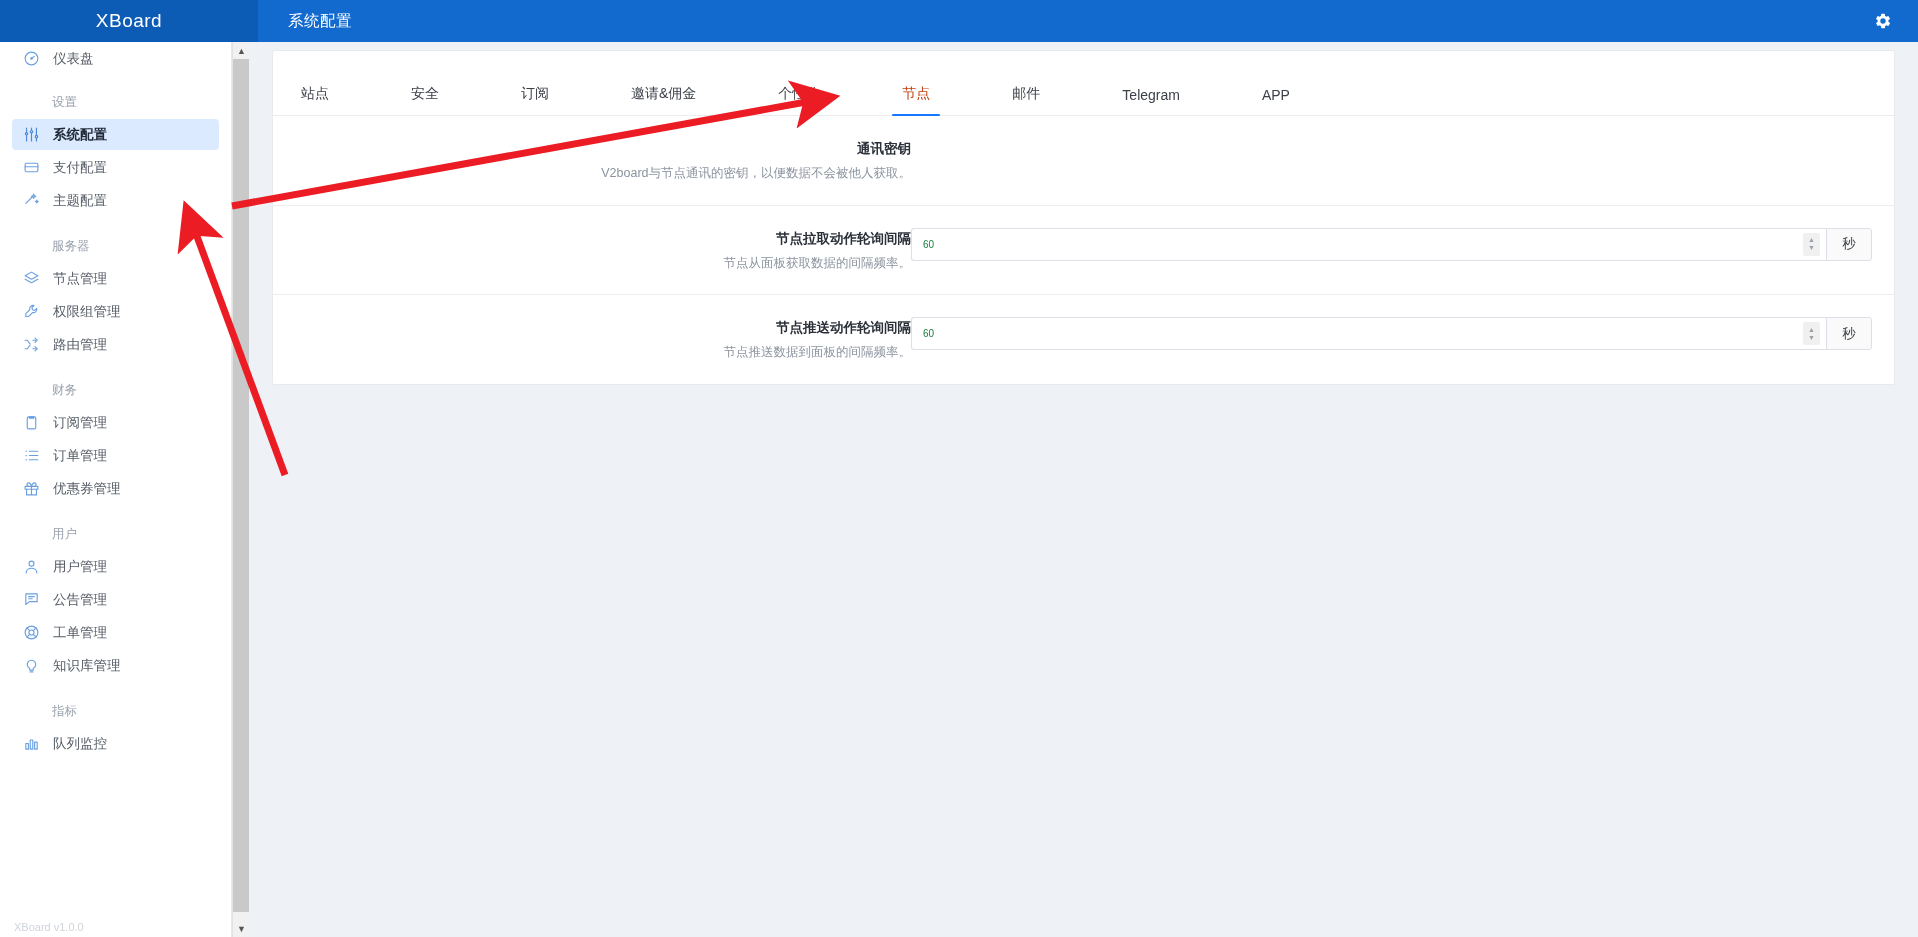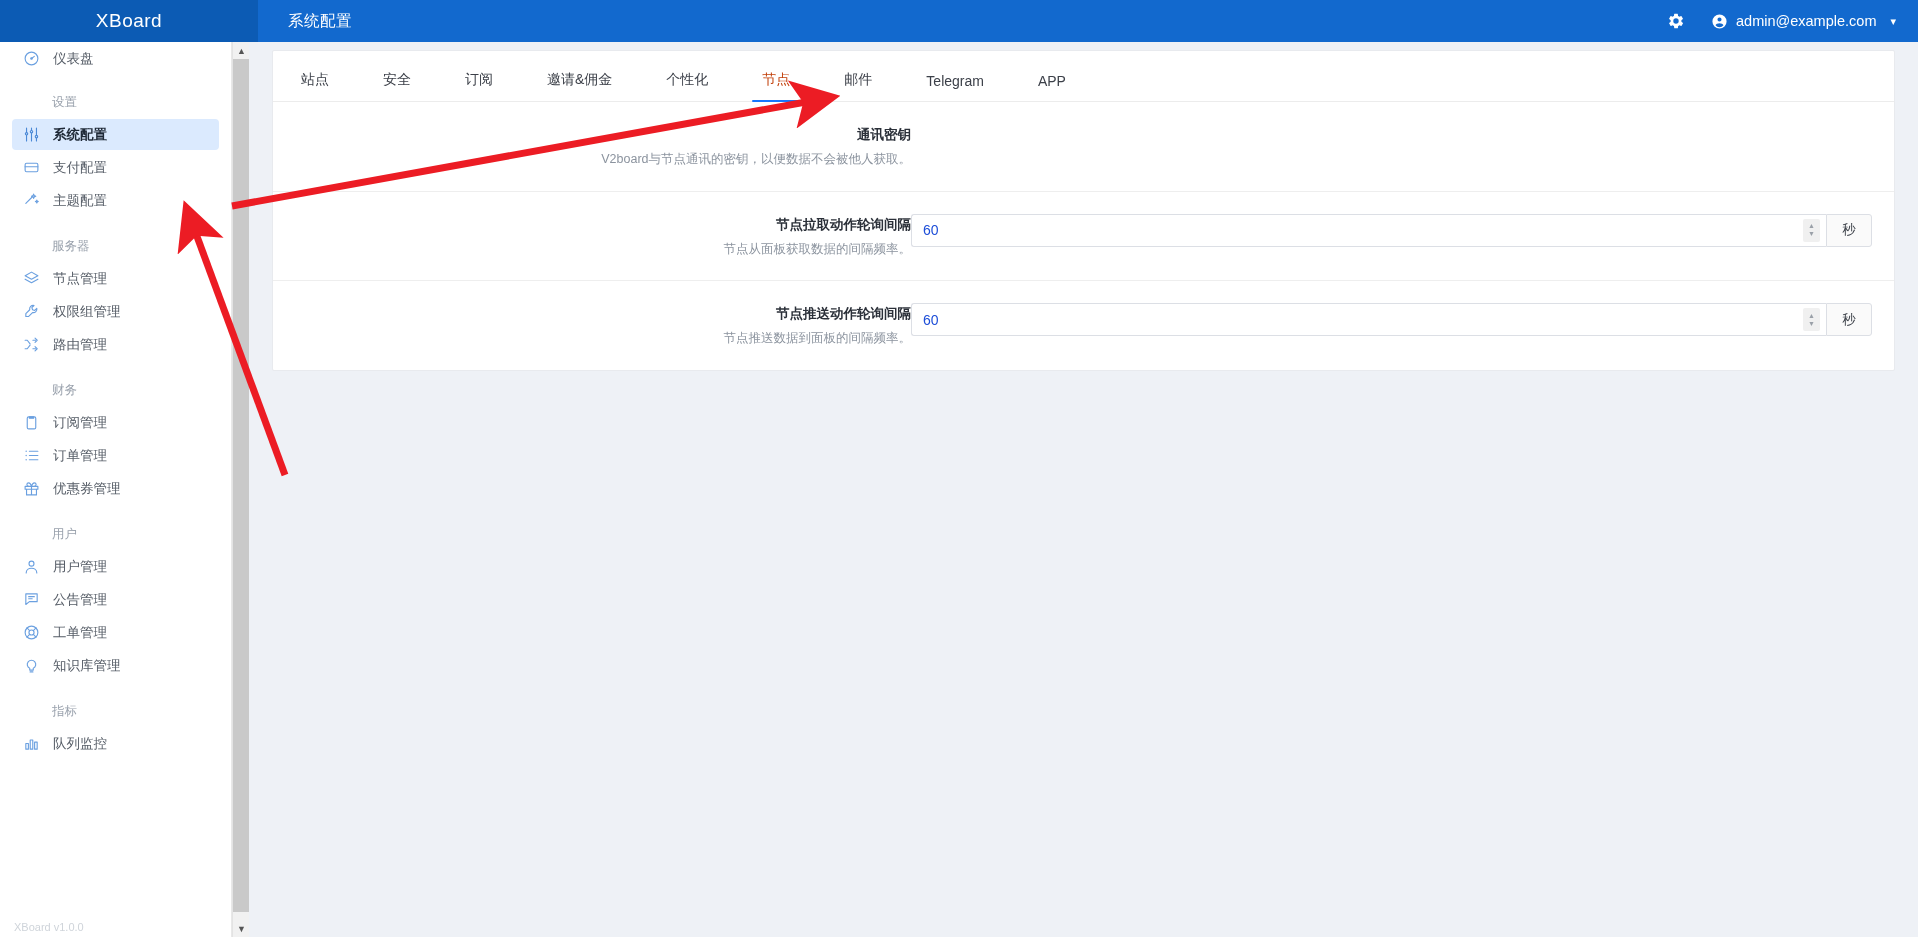--- a/index.html
+++ b/index.html
@@ -96,22 +96,22 @@
     background: #eef1f6; overflow: hidden;
   }
   .card {
     position: absolute; top: 8px; left: 23px;
     width: 1623px;
     background: #ffffff;
     border: 1px solid #e8eaee;
     border-radius: 2px;
   }
   .tabs {
-    display: flex; align-items: flex-end; height: 51px;
-    padding: 0 18px; border-bottom: 1px solid #ececec;
+    display: flex; align-items: flex-end; height: 65px;
+    padding: 0 18px; border-bottom: 1px solid #ececec; gap: 28px;
   }
   .tab {
     position: relative; font-size: 14px; color: #3c4049;
     padding: 0 10px 12px 10px; margin-right: 34px; cursor: pointer;
     white-space: nowrap;
   }
   .tab.active { color: #c2410c; }
   .tab.active::after {
     content: ""; position: absolute; left: 0; right: 0; bottom: -1px;
     height: 2.5px; background: #1677ff; border-radius: 2px;
@@ -139,21 +139,21 @@
     background: #fff; outline: none;
   }
   .num-group { display: flex; width: 100%; }
   .num-wrap {
     position: relative; flex: 1;
   }
   .num-input {
     width: 100%; height: 33px;
     border: 1px solid #dcdfe5; border-right: none;
     border-radius: 3px 0 0 3px;
-    padding: 0 32px 0 11px; font-size: 14px; color: #1d4ed8;
+    padding: 0 32px 0 11px; font-size: 10px; color: #15803d;
     font-family: "Liberation Sans", sans-serif;
     background: #fff; outline: none;
   }
   .spinner {
     position: absolute; right: 6px; top: 5px;
     width: 17px; height: 23px; background: #f0f0f0;
     border-radius: 2px; display: flex; flex-direction: column;
     align-items: center; justify-content: center; cursor: pointer;
     color: #9aa0a8; font-size: 7px; line-height: 8px;
   }
@@ -176,29 +176,20 @@
 <div class="app">
 
   <div class="topbar">
     <div class="brand">XBoard</div>
     <div class="page-title">系统配置</div>
     <div class="topbar-right">
       <div class="gear-btn">
         <svg width="18" height="18" viewBox="0 0 24 24" fill="#ffffff" aria-hidden="true">
           <path d="M19.14 12.94a7.07 7.07 0 0 0 .06-.94 7.07 7.07 0 0 0-.06-.94l2.03-1.58a.5.5 0 0 0 .12-.62l-1.92-3.32a.5.5 0 0 0-.6-.22l-2.39.96a7.1 7.1 0 0 0-1.62-.94l-.36-2.54a.5.5 0 0 0-.5-.42h-3.84a.5.5 0 0 0-.5.42l-.36 2.54c-.58.24-1.12.56-1.62.94l-2.39-.96a.5.5 0 0 0-.6.22L2.77 8.86a.5.5 0 0 0 .12.62l2.03 1.58c-.04.31-.06.63-.06.94s.02.63.06.94l-2.03 1.58a.5.5 0 0 0-.12.62l1.92 3.32c.12.21.37.3.6.22l2.39-.96c.5.38 1.04.7 1.62.94l.36 2.54c.04.24.25.42.5.42h3.84c.25 0 .46-.18.5-.42l.36-2.54c.58-.24 1.12-.56 1.62-.94l2.39.96c.23.08.48-.1.6-.22l1.92-3.32a.5.5 0 0 0-.12-.62l-2.03-1.58zM12 15.6A3.6 3.6 0 1 1 12 8.4a3.6 3.6 0 0 1 0 7.2z"></path>
         </svg>
-      </div>
-      <div class="userbox">
-        <span style="display:flex;">
-          <svg width="17" height="17" viewBox="0 0 24 24" fill="#ffffff" aria-hidden="true">
-            <path d="M12 2a10 10 0 1 0 0 20 10 10 0 0 0 0-20zm0 4.2a2.9 2.9 0 1 1 0 5.8 2.9 2.9 0 0 1 0-5.8zm0 13.9a7.1 7.1 0 0 1-5.6-2.74c.03-1.86 3.73-2.88 5.6-2.88 1.86 0 5.57 1.02 5.6 2.88A7.1 7.1 0 0 1 12 20.1z"></path>
-          </svg>
-        </span>
-        <span>admin@example.com</span>
-        <span class="caret">▾</span>
       </div>
     </div>
   </div>
 
   <div class="sidebar">
     <div class="nav-inner" id="nav-inner">
         <div class="nav-item">
           <span class="ico">
             <svg width="17" height="17" viewBox="0 0 24 24" fill="none" stroke="currentColor" stroke-width="1.6" stroke-linecap="round" stroke-linejoin="round">
               <circle cx="12" cy="12" r="9"></circle>

